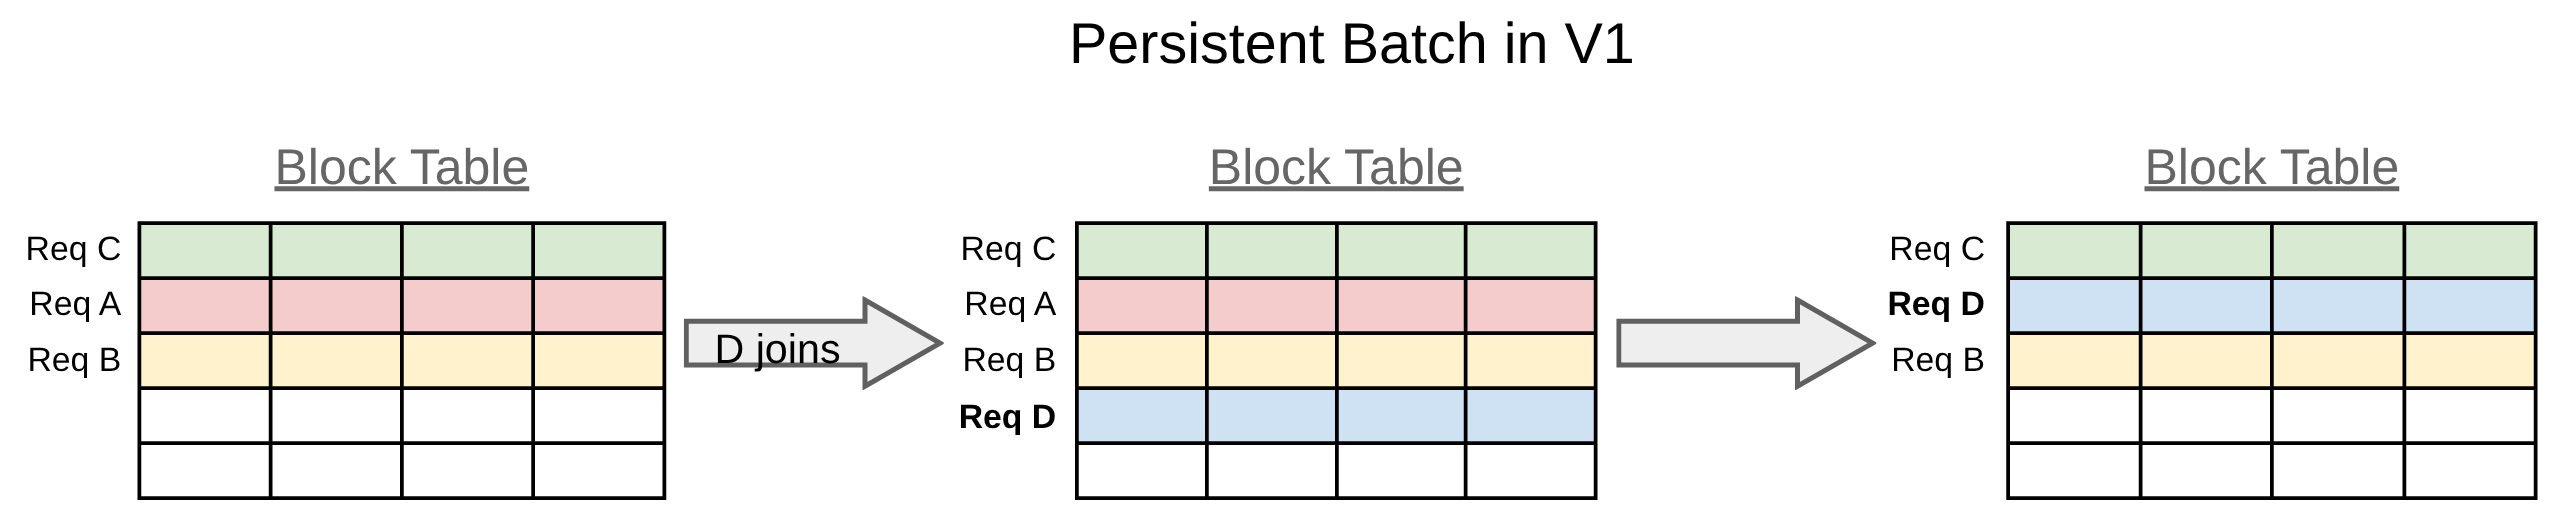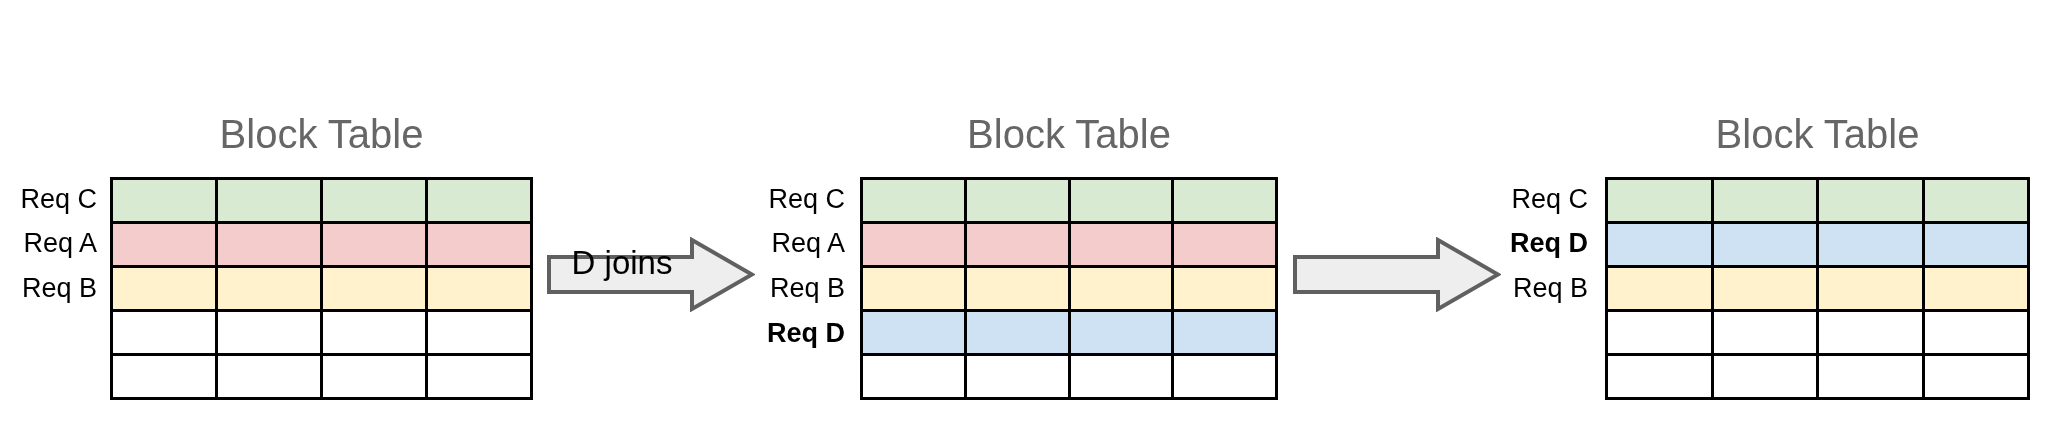--- a/index.html
+++ b/index.html
@@ -16,20 +16,21 @@
     font-size:46px;line-height:1.05;
     color:var(--title_text,#000);
     white-space:nowrap;
   }
   .ptitle{
     position:absolute;top:114px;height:46px;
     text-align:center;
     font-size:40px;line-height:1.0;
     color:var(--panel_title_text,#666);
     white-space:nowrap;
+    text-decoration:underline;
   }
   .labels{
     position:absolute;top:177px;height:223px;
     display:flex;flex-direction:column;
   }
   .rlabel{
     flex:1;
     display:flex;align-items:center;justify-content:flex-end;
     font-size:27px;color:#000;
     white-space:nowrap;
@@ -62,30 +63,31 @@
   .arrow1{left:547px;}
   .arrow2{left:1293px;}
   .arrow svg{position:absolute;left:0;top:0;width:100%;height:100%;display:block;}
   .arrow polygon{
     fill:var(--arrow_fill,#eee);
     stroke:var(--arrow_border,#606060);
     stroke-width:4;
     stroke-linejoin:miter;
   }
   .arrow-label{
-    position:absolute;left:0;top:6px;width:150px;height:39px;
+    position:absolute;left:0;top:22px;width:150px;height:39px;
     display:flex;align-items:center;justify-content:center;
     font-size:33px;color:#000;white-space:nowrap;
   }
 </style>
 </head>
 <body>
 
 <div class="canvas">
 
+  <div class="main-title">Persistent Batch in V1</div>
 
   <div class="ptitle p1-title">Block Table</div>
   <div class="labels p1-labels">
     <div class="rlabel" style="font-weight: normal;">Req C</div>
     <div class="rlabel" style="font-weight: normal;">Req A</div>
     <div class="rlabel" style="font-weight: normal;">Req B</div>
     <div class="rlabel" style="font-weight: normal;"></div>
     <div class="rlabel" style="font-weight: normal;"></div>
   </div>
   <div class="grid p1-grid">

